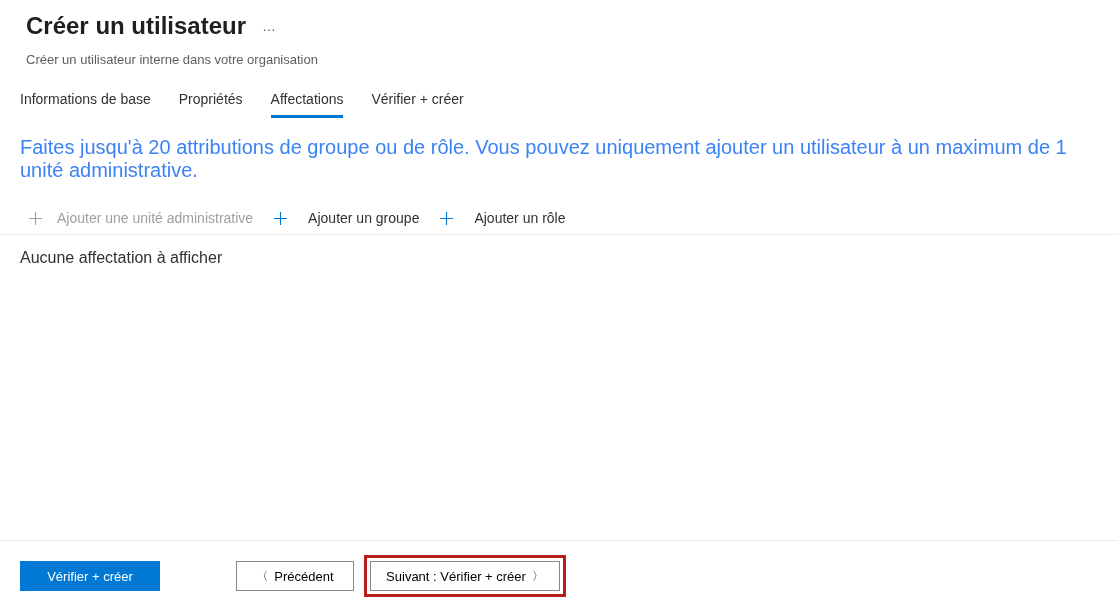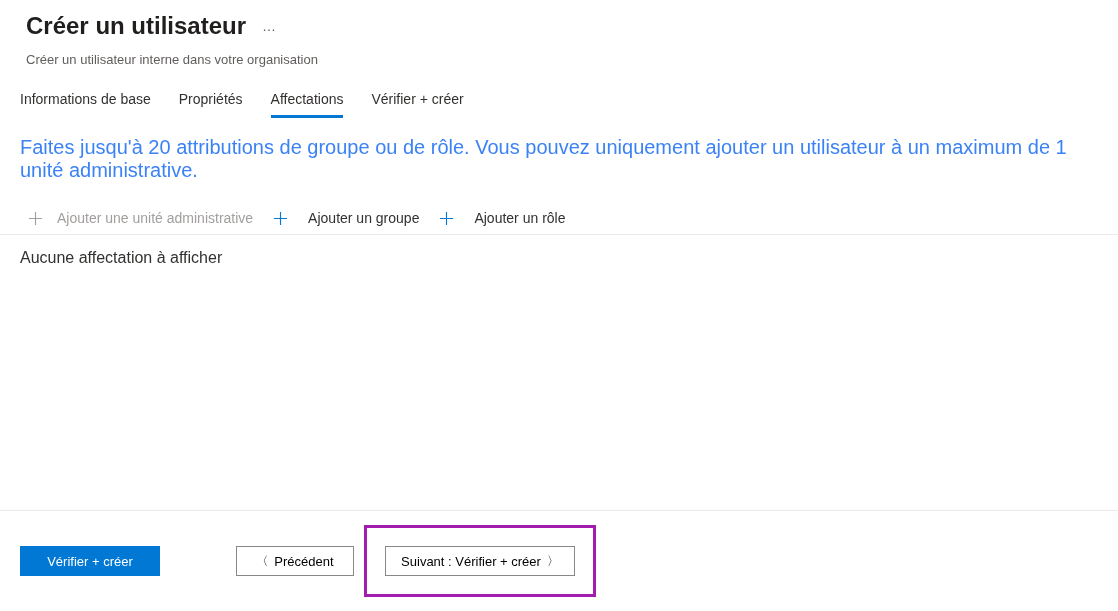--- a/index.html
+++ b/index.html
@@ -116,22 +116,22 @@
     .btn-primary {
       background: #0078d4;
       border-color: #0078d4;
       color: #fff;
       min-width: 140px;
     }
     .btn-prev {
       min-width: 118px;
     }
     .btn-next-wrap {
-      border: 3px solid #a21caf;
-      padding: 18px;
+      border: 3px solid #b91c1c;
+      padding: 3px;
       display: inline-flex;
     }
     .btn-next {
       min-width: 190px;
     }
     .chev { font-size: 12px; }
     .footer-right {
       display: flex;
       gap: 10px;
       align-items: center;

